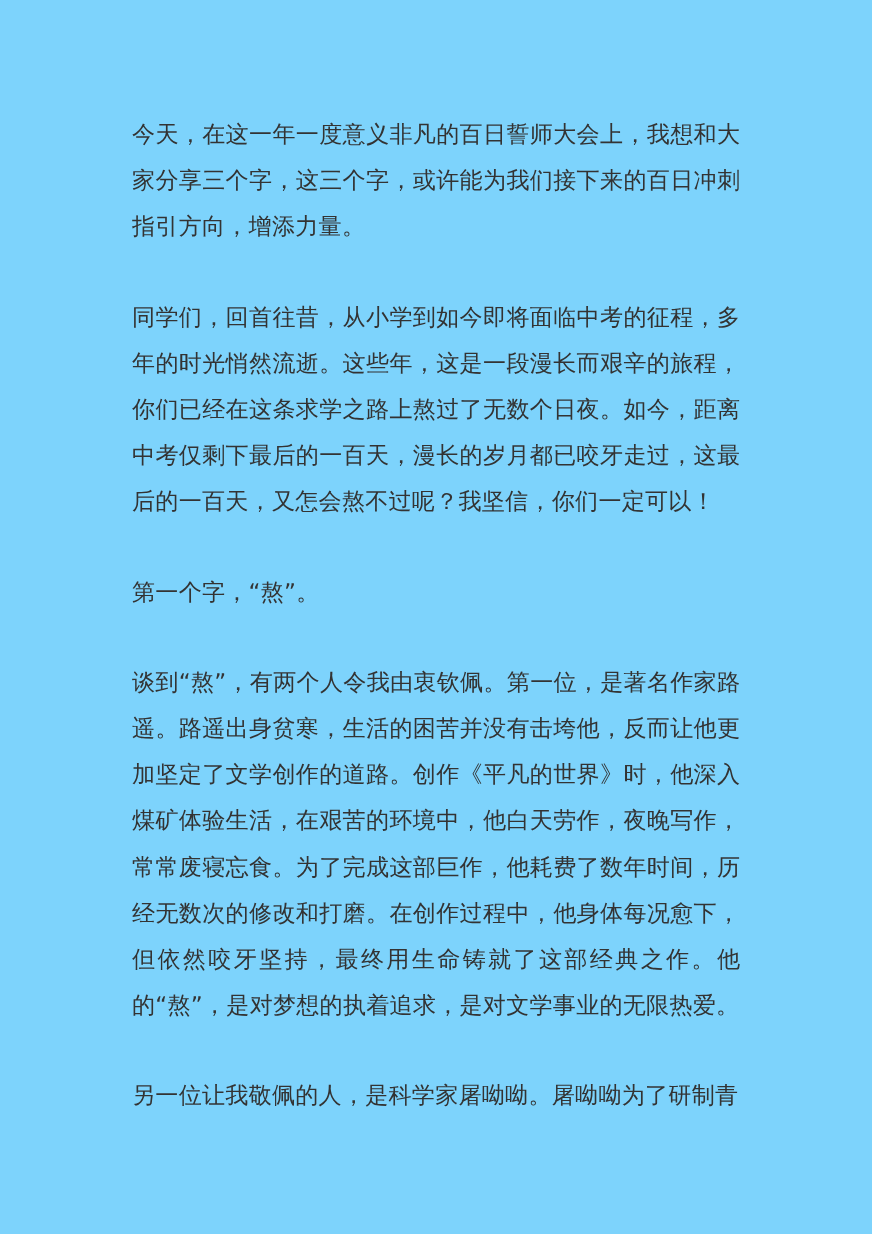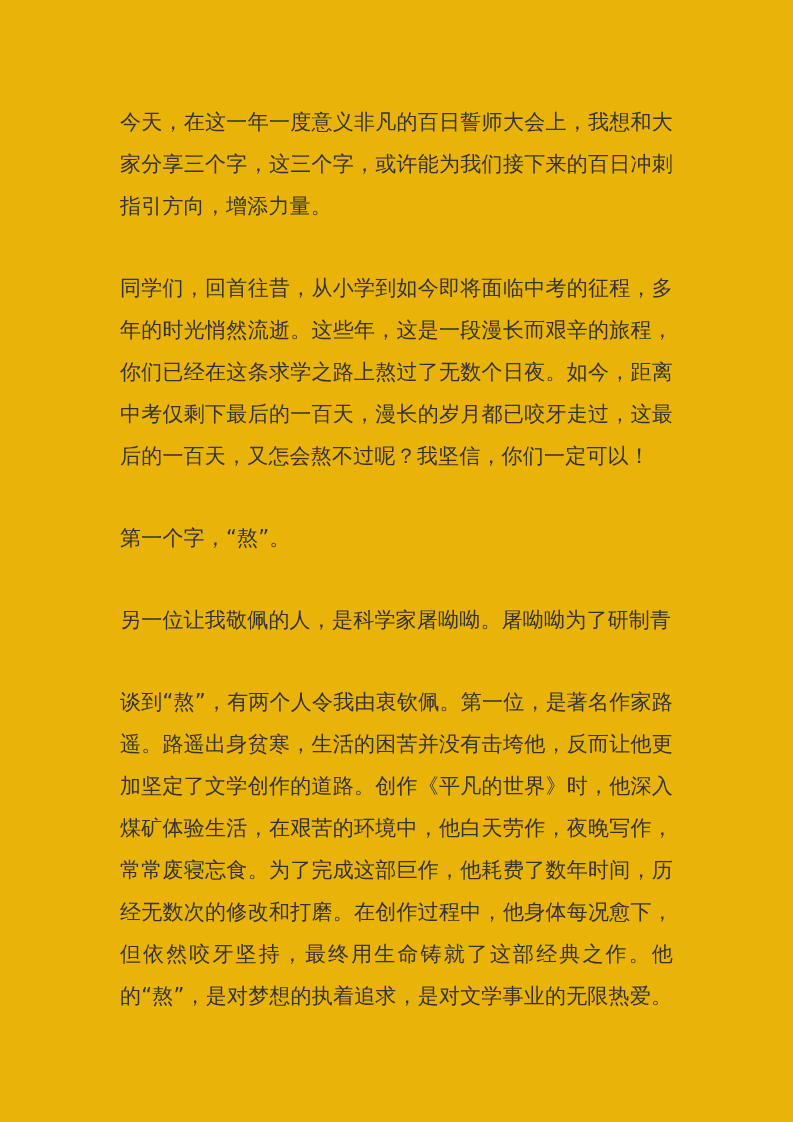--- a/index.html
+++ b/index.html
@@ -4,21 +4,21 @@
 <style>
   html, body {
     margin: 0;
     padding: 0;
     background: #ffffff;
   }
   .page {
     position: relative;
     width: 793px;
     height: 1122px;
-    background: #eab308;
+    background: #7dd3fc;
     overflow: hidden;
     font-family: "DejaVu Sans", "Liberation Sans", sans-serif;
   }
   .doc-body {
     position: absolute;
     top: 0;
     left: 120px;
     width: 553px;
     padding-top: 101px;
     box-sizing: content-box;
@@ -37,16 +37,16 @@
   }
 </style>
 </head>
 <body>
 
 <div class="page">
   <div class="doc-body">
     <p>今天，在这一年一度意义非凡的百日誓师大会上，我想和大家分享三个字，这三个字，或许能为我们接下来的百日冲刺指引方向，增添力量。</p>
     <p>同学们，回首往昔，从小学到如今即将面临中考的征程，多年的时光悄然流逝。这些年，这是一段漫长而艰辛的旅程，你们已经在这条求学之路上熬过了无数个日夜。如今，距离中考仅剩下最后的一百天，漫长的岁月都已咬牙走过，这最后的一百天，又怎会熬不过呢？我坚信，你们一定可以！</p>
     <p>第一个字，“熬”。</p>
+    <p>谈到“熬”，有两个人令我由衷钦佩。第一位，是著名作家路遥。路遥出身贫寒，生活的困苦并没有击垮他，反而让他更加坚定了文学创作的道路。创作《平凡的世界》时，他深入煤矿体验生活，在艰苦的环境中，他白天劳作，夜晚写作，常常废寝忘食。为了完成这部巨作，他耗费了数年时间，历经无数次的修改和打磨。在创作过程中，他身体每况愈下，但依然咬牙坚持，最终用生命铸就了这部经典之作。他的“熬”，是对梦想的执着追求，是对文学事业的无限热爱。</p>
     <p>另一位让我敬佩的人，是科学家屠呦呦。屠呦呦为了研制青</p>
-    <p>谈到“熬”，有两个人令我由衷钦佩。第一位，是著名作家路遥。路遥出身贫寒，生活的困苦并没有击垮他，反而让他更加坚定了文学创作的道路。创作《平凡的世界》时，他深入煤矿体验生活，在艰苦的环境中，他白天劳作，夜晚写作，常常废寝忘食。为了完成这部巨作，他耗费了数年时间，历经无数次的修改和打磨。在创作过程中，他身体每况愈下，但依然咬牙坚持，最终用生命铸就了这部经典之作。他的“熬”，是对梦想的执着追求，是对文学事业的无限热爱。</p>
   </div>
 </div>
 
 </body></html>

